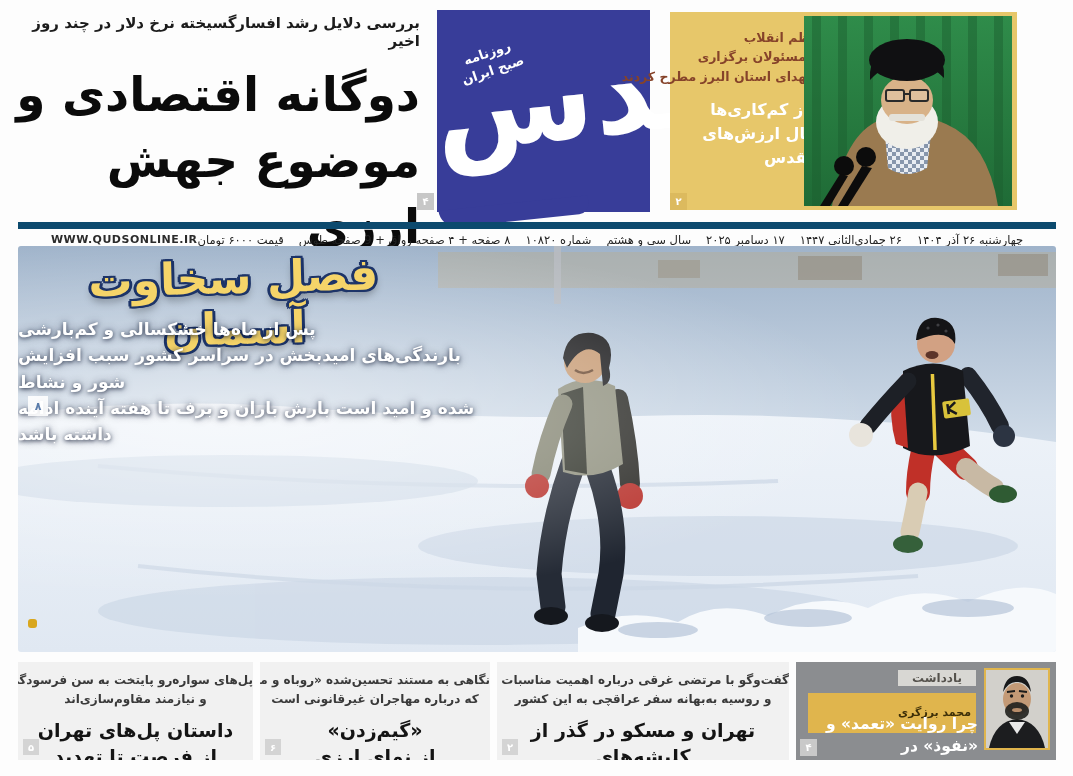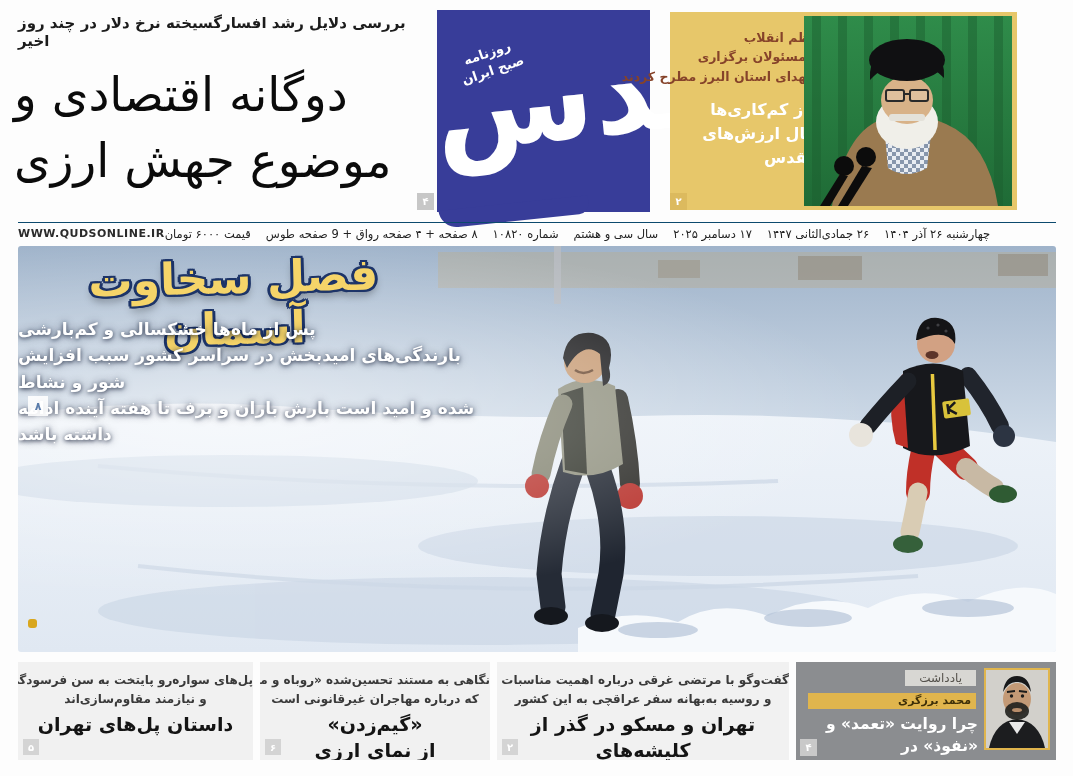--- a/index.html
+++ b/index.html
@@ -1,23 +1,23 @@
 <!DOCTYPE html>
 <html lang="fa"><head>
 <meta charset="utf-8">
 <style>
   html,body{margin:0;padding:0;background:#fdfdfd;}
   body{width:1073px;height:776px;position:relative;overflow:hidden;
        font-family:"DejaVu Sans",sans-serif;color:#111;}
   .abs{position:absolute;}
 
   
-  .lead-story{left:14px;top:14px;width:406px;direction:rtl;text-align:left;}
+  .lead-story{left:14px;top:14px;width:406px;direction:rtl;text-align:right;}
   .lead-kicker{font-size:15px;font-weight:bold;color:#1c1c1c;padding-left:4px;}
-  .lead-headline{margin-top:12px;font-size:47px;font-weight:400;line-height:1.40;
+  .lead-headline{margin-top:12px;font-size:47px;font-weight:700;line-height:1.40;
                  color:#0b0b0b;letter-spacing:-1px;}
   .badge{display:flex;align-items:center;justify-content:center;
          width:17px;height:17px;background:#c7c7c7;color:#fff;
          font-size:10px;font-weight:bold;}
   .lead-badge{left:417px;top:193px;}
 
   
   .logo{left:437px;top:10px;width:213px;height:202px;background:#383d99;overflow:visible;}
   .logo-word{position:absolute;right:4px;top:16px;width:100%;text-align:center;
              font-size:116px;font-weight:bold;color:#ffffff;transform:rotate(-6deg);
@@ -31,22 +31,22 @@
 
   
   .leader-box{left:658px;top:12px;width:347px;height:198px;background:#e7c76a;margin-left:12px;}
   .leader-text{position:absolute;left:8px;top:16px;width:180px;direction:rtl;text-align:right;}
   .leader-kicker{font-size:12.5px;font-weight:bold;color:#86432a;line-height:1.55;white-space:nowrap;}
   .leader-headline{margin-top:12px;font-size:16px;font-weight:900;color:#ffffff;line-height:1.5;}
   .leader-photo{position:absolute;top:4px;right:5px;width:208px;height:190px;overflow:hidden;}
   .leader-badge{left:0;bottom:0;background:#dcba5e;}
 
   
-  .dateline{left:18px;top:222px;width:1038px;height:21px;border-top:1px solid #0c4a6e;
-            display:flex;justify-content:flex-start;align-items:center;}
+  .dateline{left:18px;top:222px;width:1038px;height:21px;border-top:7px solid #0c4a6e;
+            display:flex;justify-content:center;align-items:center;}
   .site-url{font-size:11px;font-weight:bold;color:#2b2b2b;letter-spacing:.5px;}
   .date-info{direction:rtl;display:flex;gap:15px;font-size:11.5px;color:#222;}
 
   
   .photo{left:18px;top:246px;width:1038px;height:406px;border-radius:3px;overflow:hidden;}
   .photo::after{content:"";position:absolute;inset:0;
      background:radial-gradient(ellipse at 20% 42%, rgba(255,255,255,.50), transparent 55%);}
   .photo svg{position:absolute;inset:0;}
   .main-title{position:absolute;top:6px;left:0;width:432px;text-align:center;z-index:3;
      direction:rtl;font-size:44px;font-weight:900;color:#f5d469;transform:rotate(-1.5deg);
@@ -59,35 +59,35 @@
   .main-badge{left:10px;top:150px;background:rgba(255,255,255,.88);color:#5a7cab;
               width:20px;height:20px;font-size:11px;z-index:3;}
 
   .margin-mark{left:28px;top:619px;width:9px;height:9px;border-radius:3px;background:#d9a javascript71e;
                background:#d9a71e;}
 
   
   .teaser{top:662px;height:98px;background:#f1f1f1;direction:rtl;overflow:hidden;}
   .t-inner{padding-top:9px;text-align:center;}
   .t-kicker{font-size:12px;font-weight:bold;color:#3a3a3a;line-height:1.55;white-space:nowrap;}
-  .t-title{margin-top:4px;font-size:19px;font-weight:900;color:#141414;line-height:1.35;}
+  .t-title{margin-top:10px;font-size:19px;font-weight:900;color:#141414;line-height:1.35;}
   .t-badge{left:5px;bottom:5px;background:#d4d4d4;width:16px;height:16px;}
   .teaser-1{left:18px;width:235px;}
   .teaser-2{left:260px;width:230px;}
   .teaser-3{left:497px;width:292px;}
 
   
   .note-box{left:796px;top:662px;width:260px;height:98px;background:#8b8d90;direction:rtl;overflow:hidden;}
   .note-photo{position:absolute;top:6px;right:6px;width:62px;height:78px;
               border:2px solid #e0b54d;background:#d2d0cb;overflow:hidden;}
   .note-label{position:absolute;top:8px;right:80px;background:#d8d7d3;color:#55524c;
-              font-size:12px;font-weight:normal;padding:1px 14px;}
+              font-size:12px;font-weight:bold;padding:1px 14px;}
   .note-author{position:absolute;top:31px;right:80px;left:12px;background:#e0b54d;
                color:#3d2f08;font-size:11px;font-weight:bold;line-height:16px;
-               text-align:right;padding:0 5px;}
+               text-align:right;padding:12px 5px;}
   .note-title{position:absolute;top:52px;right:78px;left:4px;color:#ffffff;
               font-size:15.5px;font-weight:800;line-height:1.4;text-align:right;padding-left:2px;}
   .note-badge{left:4px;bottom:4px;background:#c9c9c9;}
 </style>
 </head>
 <body>
 
 <div class="abs lead-story">
   <div class="lead-kicker">بررسی دلایل رشد افسارگسیخته نرخ دلار در چند روز اخیر</div>
   <div class="lead-headline">
@@ -263,20 +263,21 @@
 <div class="abs margin-mark"></div>
 
 <div class="abs teaser teaser-1">
   <div class="t-inner">
     <div class="t-kicker">
       <div>پل‌های سواره‌رو پایتخت به سن فرسودگی رسیده‌اند</div>
       <div>و نیازمند مقاوم‌سازی‌اند</div>
     </div>
     <div class="t-title">
       <div>داستان پل‌های تهران</div>
+      <div>از فرصت تا تهدید</div>
     </div>
   </div>
   <div class="abs badge t-badge">۵</div>
 </div>
 
 <div class="abs teaser teaser-2">
   <div class="t-inner">
     <div class="t-kicker">
       <div>نگاهی به مستند تحسین‌شده «روباه و ماه صورتی»</div>
       <div>که درباره مهاجران غیرقانونی است</div>

